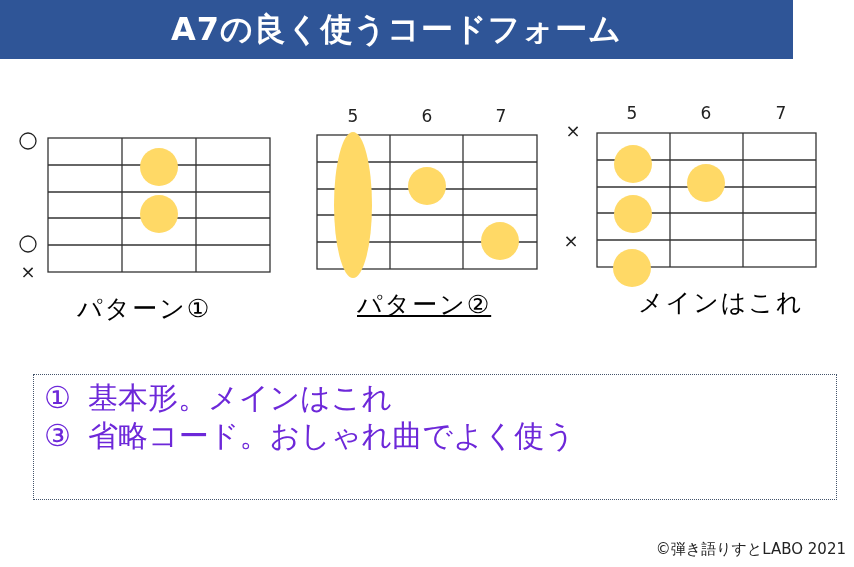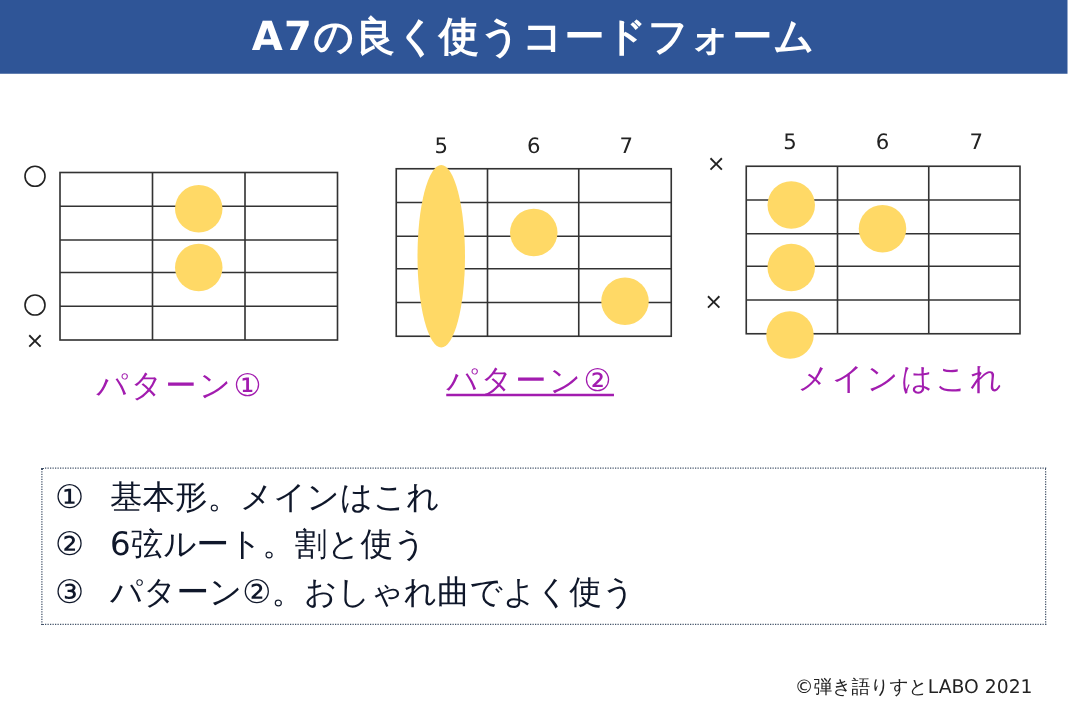--- a/index.html
+++ b/index.html
@@ -1,29 +1,29 @@
 <!DOCTYPE html>
 <html><head>
 <meta charset="utf-8">
 <style>
   html, body { margin: 0; padding: 0; }
   body { width: 854px; height: 567px; background: #ffffff; position: relative; overflow: hidden;
          font-family: "DejaVu Sans", "Liberation Sans", sans-serif; color: #222; }
-  .header { position: absolute; left: 0; top: 0; width: 854px; height: 59px; background: #2f5597;
+  .header { position: absolute; left: 0; top: 0; width: 793px; height: 59px; background: #2f5597;
             display: flex; align-items: center; justify-content: center; }
   .header-title { color: #fff; font-size: 32px; font-weight: bold; letter-spacing: 1px; }
   svg.diagrams { position: absolute; left: 0; top: 0; }
   .fret-num { font-size: 17px; fill: #222; text-anchor: middle; font-family: "DejaVu Sans", sans-serif; }
   .marker { font-size: 18px; fill: #222; text-anchor: middle; font-family: "DejaVu Sans", sans-serif; }
-  .pattern-label { position: absolute; font-size: 25px; color: #a21caf; white-space: nowrap; letter-spacing: 2px; }
+  .pattern-label { position: absolute; font-size: 25px; color: #000000; white-space: nowrap; letter-spacing: 2px; }
   .notes { position: absolute; left: 33px; top: 374px; width: 804px; height: 126px;
            border: 1.5px dotted #44546a; box-sizing: border-box; padding: 4px 10px; }
-  .note-line { font-size: 26px; line-height: 38px; white-space: nowrap; color: #0f172a; }
+  .note-line { font-size: 30px; line-height: 38px; white-space: nowrap; color: #6d28d9; }
   .note-num { display: inline-block; width: 44px; }
-  .credit { position: absolute; right: 28px; top: 540px; font-size: 15px; color: #222; }
+  .credit { position: absolute; right: 8px; top: 540px; font-size: 15px; color: #222; }
 </style>
 </head>
 <body>
 
 <div class="header">
   <span class="header-title">A7の良く使うコードフォーム</span>
 </div>
 
 <svg class="diagrams" width="854" height="567">
 
@@ -86,20 +86,17 @@
 
 <div class="pattern-label" style="left:77px; top:292px;">パターン①</div>
 <div class="pattern-label" style="left:357px; top:288px;text-decoration:underline;">パターン②</div>
 <div class="pattern-label" style="left:638px; top:286px;">メインはこれ</div>
 
 <div class="notes">
   <div class="note-line">
     <span class="note-num">①</span><span>基本形。メインはこれ</span>
   </div>
   <div class="note-line">
-    <span class="note-num">②</span><span>6弦ルート。割と使う</span>
-  </div>
-  <div class="note-line">
-    <span class="note-num">③</span><span>パターン②。おしゃれ曲でよく使う</span>
+    <span class="note-num">③</span><span>省略コード。おしゃれ曲でよく使う</span>
   </div>
 </div>
 
 <div class="credit">©弾き語りすとLABO 2021</div>
 
 </body></html>

